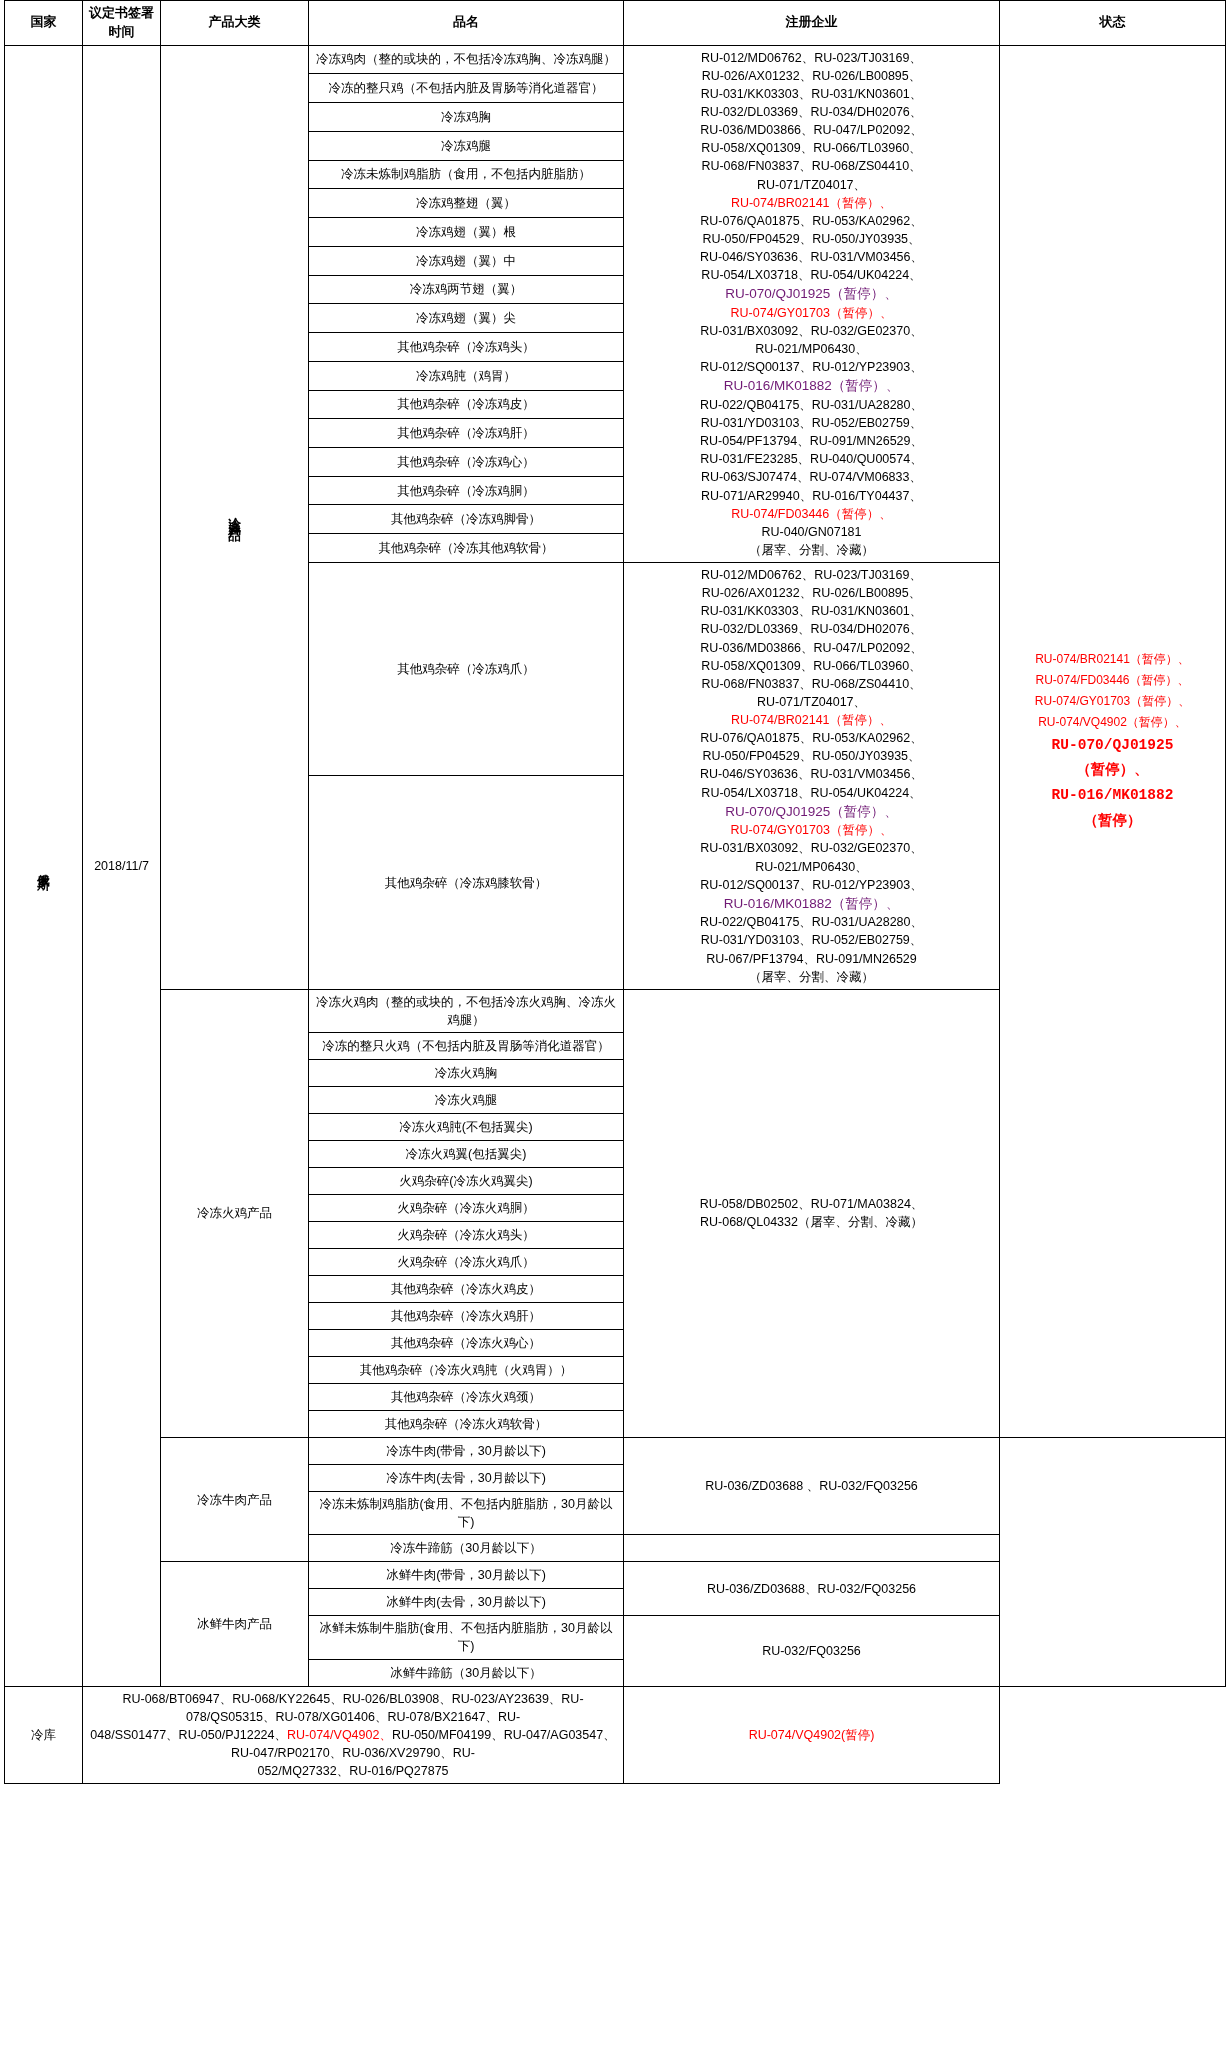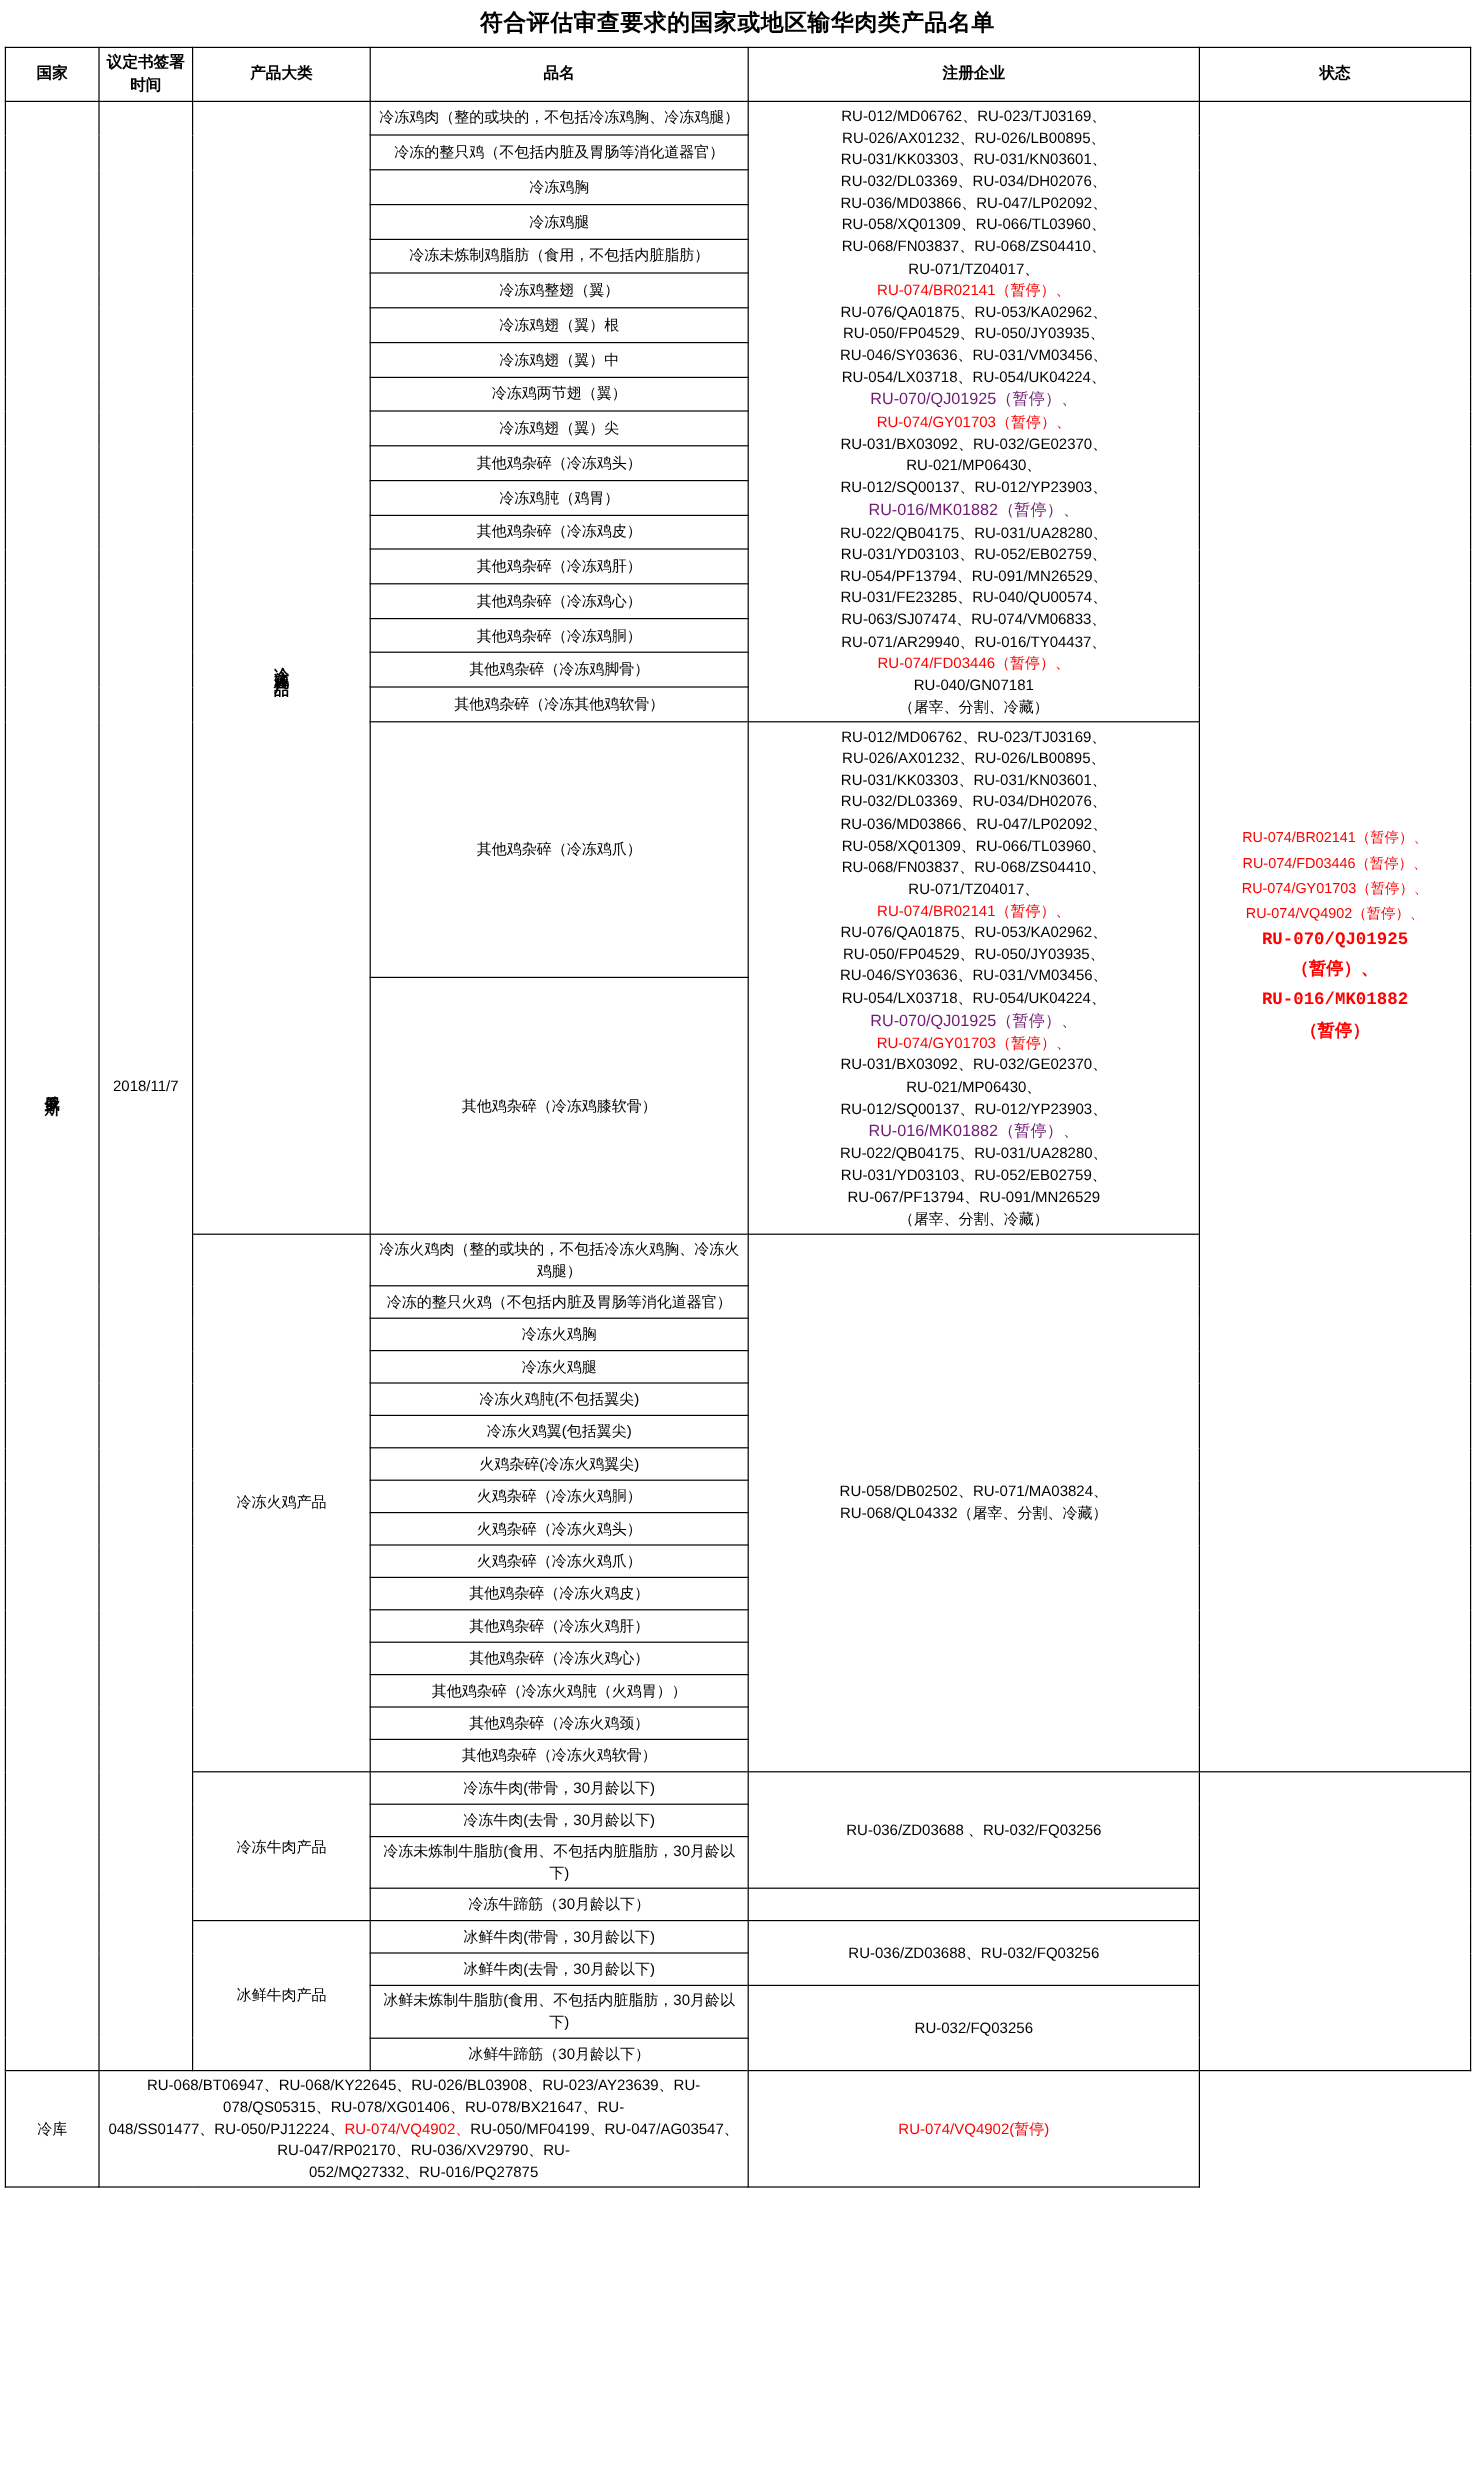--- a/index.html
+++ b/index.html
@@ -94,21 +94,20 @@
     text-align: left;
     line-height: 1.6;
     padding: 4px 6px;
   }
 </style>
 </head>
 <body>
 
 <div class="page">
 
-  <div class="doc-title">符合评估审查要求的国家或地区输华肉类产品名单</div>
 
   <table class="main">
     <colgroup>
       <col class="c-country">
         <col class="c-date">
         <col class="c-cat">
       <col class="c-name">
         <col class="c-ent">
         <col class="c-status">
     </colgroup>
@@ -309,21 +308,21 @@
         <tr>
           <td class="cat" rowspan="4">冷冻牛肉产品</td>
           <td class="prodname">冷冻牛肉(带骨，30月龄以下)</td>
           <td class="ent" rowspan="3">RU-036/ZD03688 、RU-032/FQ03256</td>
           <td class="status" rowspan="8"></td>
         </tr>
         <tr>
           <td class="prodname">冷冻牛肉(去骨，30月龄以下)</td>
         </tr>
         <tr>
-          <td class="prodname">冷冻未炼制牛脂肪(食用、不包括内脏脂肪，30月龄以下)</td>
+          <td class="prodname">冷冻未炼制鸡脂肪(食用、不包括内脏脂肪，30月龄以下)</td>
         </tr>
         <tr>
           <td class="prodname">冷冻牛蹄筋（30月龄以下）</td>
           <td class="ent"></td>
         </tr>
         <tr>
           <td class="cat" rowspan="4">冰鲜牛肉产品</td>
           <td class="prodname">冰鲜牛肉(带骨，30月龄以下)</td>
           <td class="ent" rowspan="2">RU-036/ZD03688、RU-032/FQ03256</td>
         </tr>

